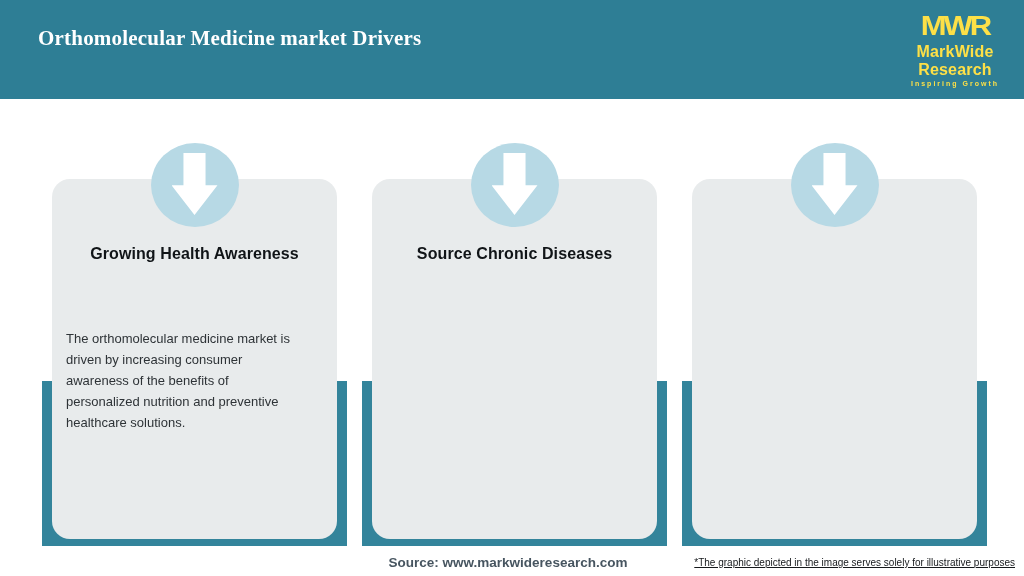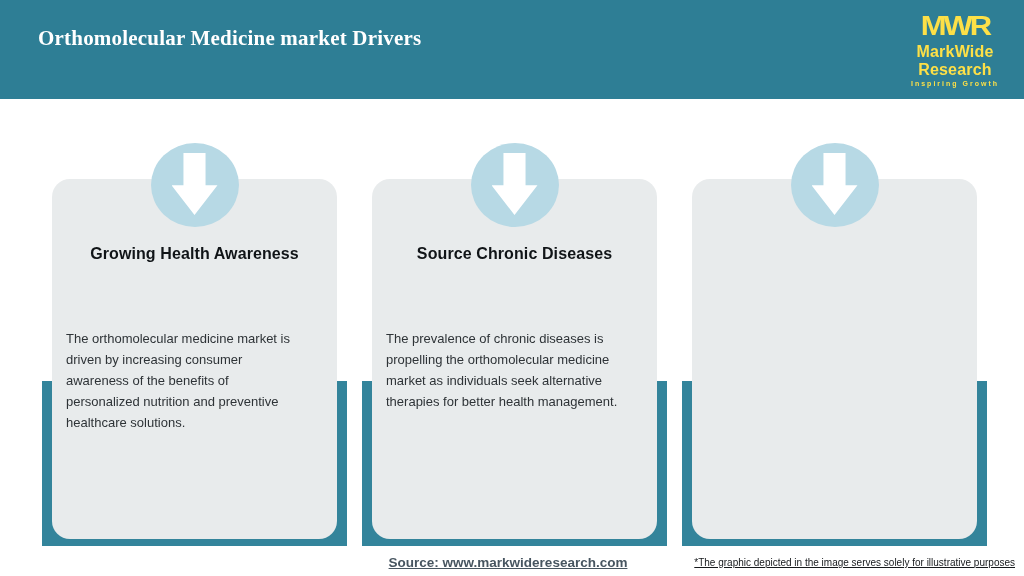--- a/index.html
+++ b/index.html
@@ -118,21 +118,20 @@
 
   
   .source-text {
     position: absolute;
     top: 555px; left: 508px;
     transform: translateX(-50%);
     font-size: 13.5px;
     font-weight: bold;
     color: #475560;
     white-space: nowrap;
-    text-decoration: underline;
   }
   .disclaimer-text {
     position: absolute;
     top: 557px; right: 9px;
     font-size: 10px;
     color: #16191c;
     white-space: nowrap;
     text-decoration: underline;
   }
 </style>
@@ -160,24 +159,20 @@
   </div>
   <div class="arrow-badge">
     <div class="arrow-down"></div>
   </div>
 </div>
 
 <div class="card-group group-2">
   <div class="accent-band"></div>
   <div class="card-panel">
     <div class="card-title">Source Chronic Diseases</div>
-    <div class="card-description">The prevalence of chronic diseases is
-propelling the orthomolecular medicine
-market as individuals seek alternative
-therapies for better health management.</div>
   </div>
   <div class="arrow-badge">
     <div class="arrow-down"></div>
   </div>
 </div>
 
 <div class="card-group group-3">
   <div class="accent-band"></div>
   <div class="card-panel">
   </div>

